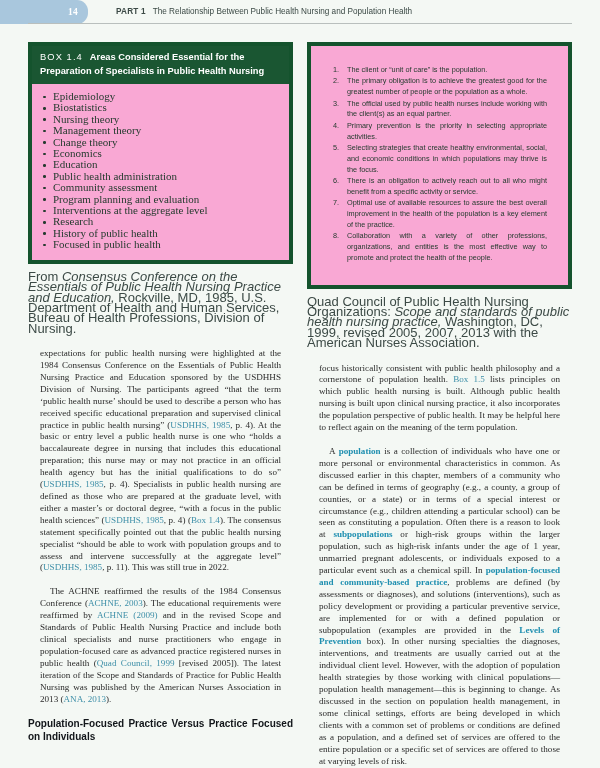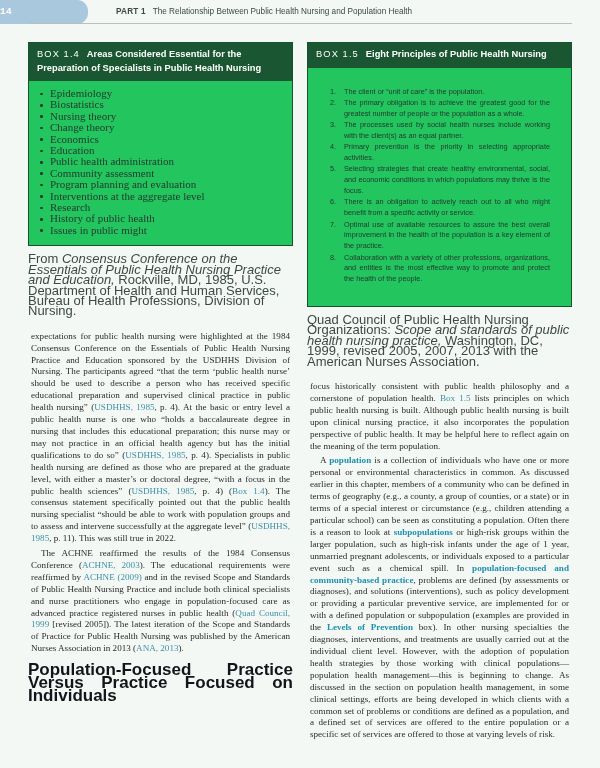--- a/index.html
+++ b/index.html
@@ -37,21 +37,22 @@
     border-top-right-radius: 11px;
     border-bottom-right-radius: 11px;
   }
   .folio-num {
     position: absolute;
     left: 0;
     top: 0;
     width: 78px;
     height: 40px;
     line-height: 24px;
-    font-family: Liberation Mono, monospace;
+    text-align: right;
+    font-family: Liberation Serif, serif;
     font-size: 9.5px;
     font-weight: bold;
     color: #ffffff;
     letter-spacing: .3px;
   }
   .runhead-text {
     position: absolute;
     left: 116px;
     top: 0;
     height: 16px;
@@ -81,22 +82,22 @@
     left: 28px;
     top: 42px;
     width: 544px;
     display: flex;
     gap: 14px;
   }
   .col { width: 265px; }
 
   
   .box {
-    border: 1px solid #14532d;
-    background: #22c55e;
+    border: 4px solid #14532d;
+    background: #f9a8d4;
     box-sizing: border-box;
   }
   .box-head {
     background: #1a5632;
     color: #ffffff;
     padding: 5px 7px 6px 8px;
     font-family: "Liberation Sans", sans-serif;
     font-size: 9.3px;
     line-height: 13.5px;
     font-weight: bold;
@@ -169,27 +170,27 @@
   
   .body-text {
     margin-top: 14px;
     font-family: "Liberation Serif", serif;
     font-size: 9.1px;
     line-height: 11.9px;
     color: #2a2a2a;
     text-align: justify;
     hyphens: none;
   }
-  .body-text p { margin: 3px; }
+  .body-text p { margin: 12px; }
   .body-text p.ind { text-indent: 10px; }
   .ref { color: #3e8fa8; }
   .term { color: #1f8fb0; font-weight: bold; }
   .subhead {
     font-family: "Liberation Sans", sans-serif;
-    font-size: 17px;
+    font-size: 10px;
     line-height: 13px;
     font-weight: bold;
     color: #12161a;
     margin: 8px 0 1px 0;
   }
 </style>
 </head>
 <body>
 
 <div class="page">
@@ -209,30 +210,31 @@
 
       <div class="box">
         <div class="box-head">
           <span class="boxnum">BOX 1.4</span><span class="gap"></span><span>Areas Considered Essential for the Preparation of Specialists in Public Health Nursing</span>
         </div>
         <div class="box-body">
           <ul class="bullets">
             <li>Epidemiology</li>
             <li>Biostatistics</li>
             <li>Nursing theory</li>
+            <li>Management theory</li>
             <li>Change theory</li>
             <li>Economics</li>
             <li>Education</li>
             <li>Public health administration</li>
             <li>Community assessment</li>
             <li>Program planning and evaluation</li>
             <li>Interventions at the aggregate level</li>
             <li>Research</li>
             <li>History of public health</li>
-            <li>Issues in public might</li>
+            <li>Focused in public health</li>
           </ul>
         </div>
       </div>
 
       <div class="source">
         <span>From </span><i>Consensus Conference on the Essentials of Public Health Nursing Practice and Education,</i><span> Rockville, MD, 1985, U.S. Department of Health and Human Services, Bureau of Health Professions, Division of Nursing.</span>
       </div>
 
       <div class="body-text">
         <p><span>expectations for public health nursing were highlighted at the 1984 Consensus Conference on the Essentials of Public Health Nursing Practice and Education sponsored by the USDHHS Division of Nursing. The participants agreed “that the term ‘public health nurse’ should be used to describe a person who has received specific educational preparation and supervised clinical practice in public health nursing” (</span><span class="ref">USDHHS, 1985</span><span>, p. 4). At the basic or entry level a public health nurse is one who “holds a baccalaureate degree in nursing that includes this educational preparation; this nurse may or may not practice in an official health agency but has the initial qualifications to do so” (</span><span class="ref">USDHHS, 1985</span><span>, p. 4). Specialists in public health nursing are defined as those who are prepared at the graduate level, with either a master’s or doctoral degree, “with a focus in the public health sciences” (</span><span class="ref">USDHHS, 1985</span><span>, p. 4) (</span><span class="ref">Box 1.4</span><span>). The consensus statement specifically pointed out that the public health nursing specialist “should be able to work with population groups and to assess and intervene successfully at the aggregate level” (</span><span class="ref">USDHHS, 1985</span><span>, p. 11). This was still true in 2022.</span></p>
@@ -240,28 +242,25 @@
         <p class="ind"><span>The ACHNE reaffirmed the results of the 1984 Consensus Conference (</span><span class="ref">ACHNE, 2003</span><span>). The educational requirements were reaffirmed by </span><span class="ref">ACHNE (2009)</span><span> and in the revised Scope and Standards of Public Health Nursing Practice and include both clinical specialists and nurse practitioners who engage in population-focused care as advanced practice registered nurses in public health (</span><span class="ref">Quad Council, 1999</span><span> [revised 2005]). The latest iteration of the Scope and Standards of Practice for Public Health Nursing was published by the American Nurses Association in 2013 (</span><span class="ref">ANA, 2013</span><span>).</span></p>
 
         <h2 class="subhead">Population-Focused Practice Versus Practice Focused on Individuals</h2>
 
       </div>
     </div>
 
     <div class="col">
 
       <div class="box">
-        <div class="box-head">
-          <span class="boxnum">BOX 1.5</span><span class="gap"></span><span>Eight Principles of Public Health Nursing</span>
-        </div>
         <div class="box-body">
           <ol class="numbers">
             <li>The client or “unit of care” is the population.</li>
             <li>The primary obligation is to achieve the greatest good for the greatest number of people or the population as a whole.</li>
-            <li>The processes used by social health nurses include working with the client(s) as an equal partner.</li>
+            <li>The official used by public health nurses include working with the client(s) as an equal partner.</li>
             <li>Primary prevention is the priority in selecting appropriate activities.</li>
             <li>Selecting strategies that create healthy environmental, social, and economic conditions in which populations may thrive is the focus.</li>
             <li>There is an obligation to actively reach out to all who might benefit from a specific activity or service.</li>
             <li>Optimal use of available resources to assure the best overall improvement in the health of the population is a key element of the practice.</li>
             <li>Collaboration with a variety of other professions, organizations, and entities is the most effective way to promote and protect the health of the people.</li>
           </ol>
         </div>
       </div>
 
       <div class="source">

